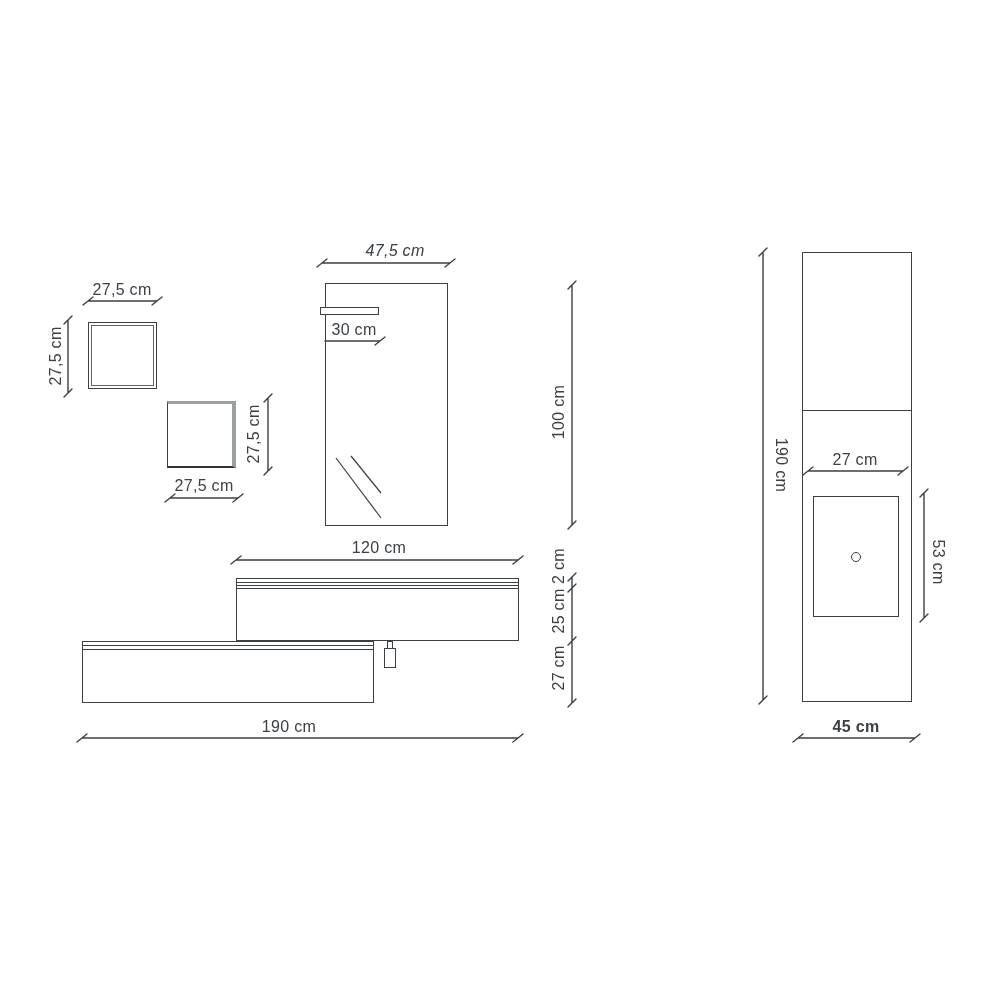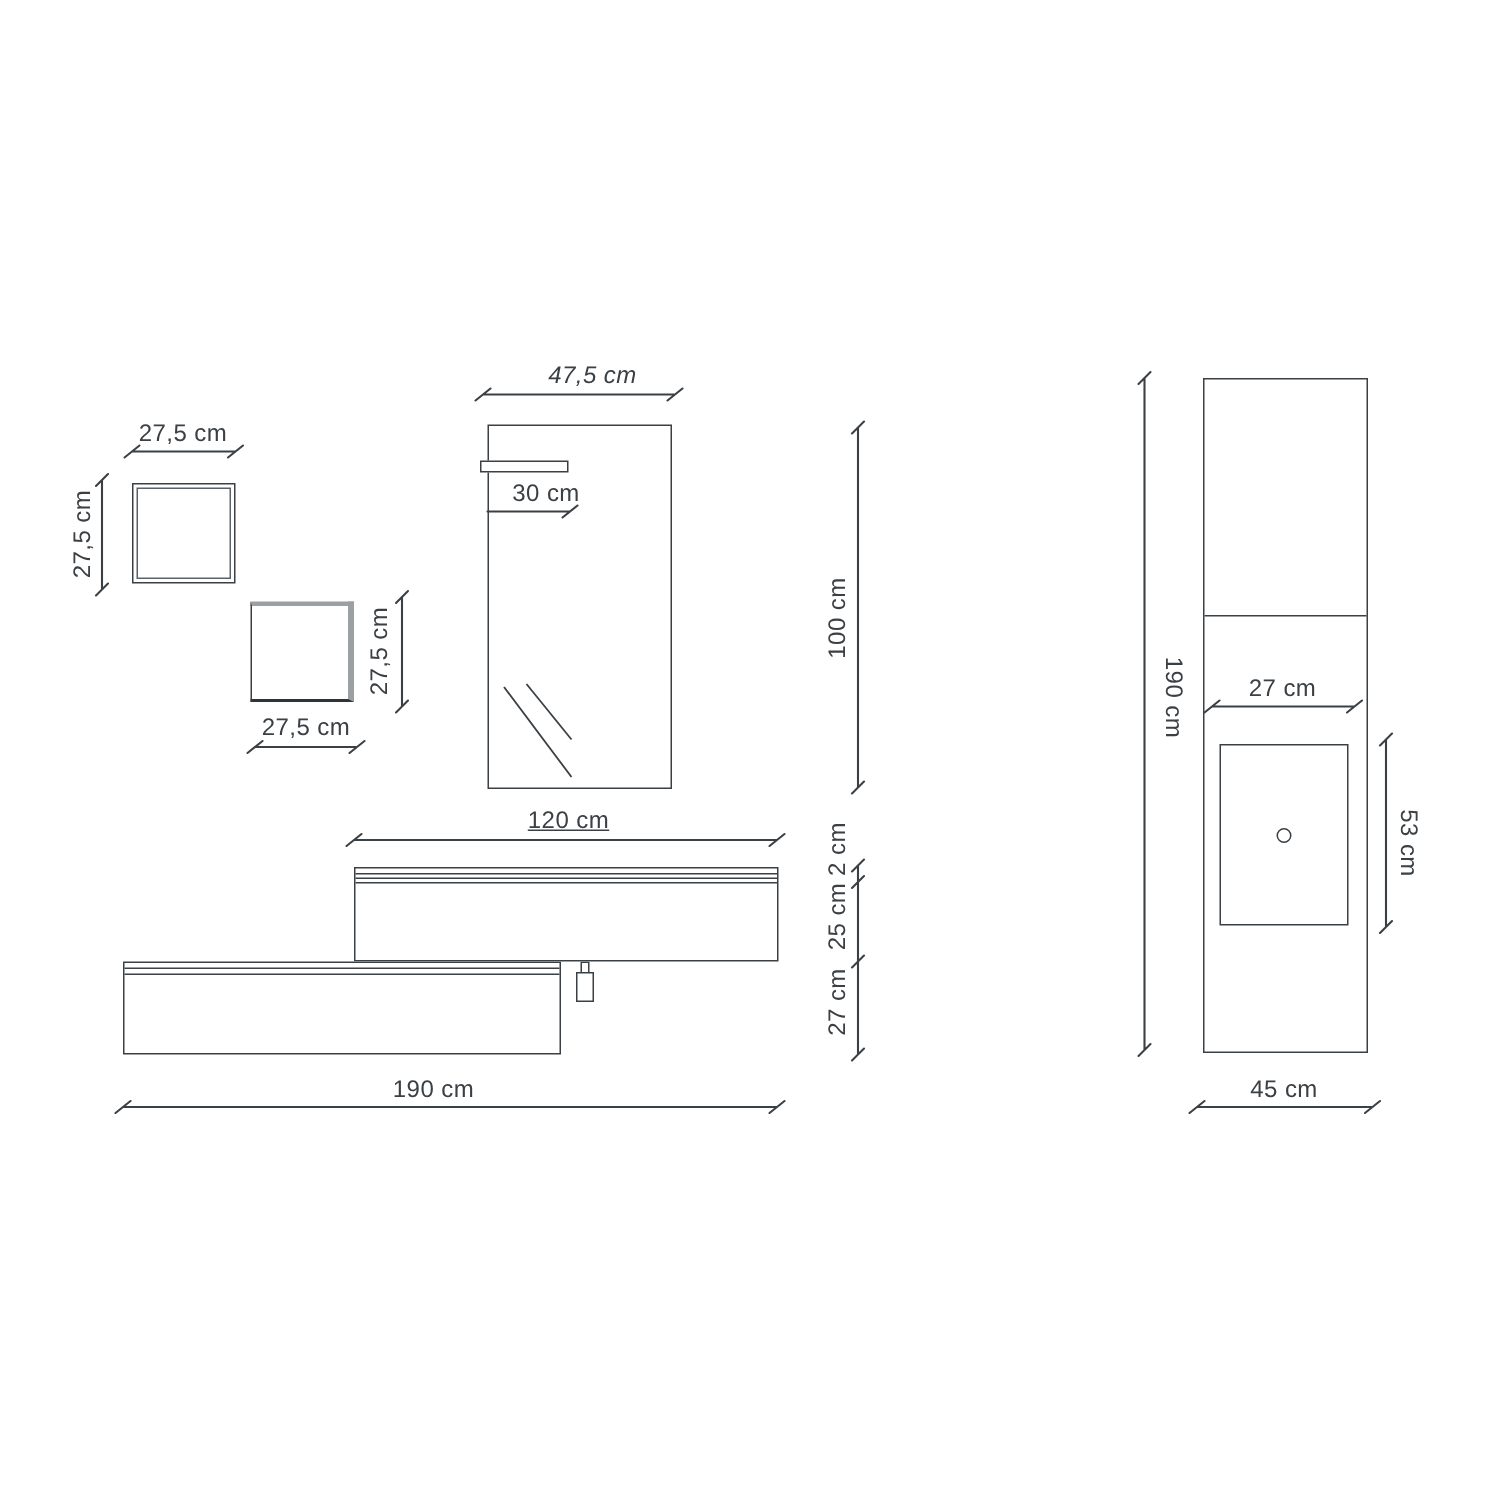--- a/index.html
+++ b/index.html
@@ -125,25 +125,25 @@
   </div>
 
   <div class="shape noline" style="left:813px;top:496px;width:86px;height:121px;border:1.5px solid #3b4045;"></div>
   <div class="shape noline" style="left:851px;top:552px;width:10px;height:10px;border:1.5px solid #3b4045;border-radius:50%;"></div>
 
   <div class="lab" style="left:122px;top:290px;">27,5 cm</div>
   <div class="lab rot-ccw" style="left:56px;top:356px;">27,5 cm</div>
   <div class="lab rot-ccw" style="left:254px;top:434px;">27,5 cm</div>
   <div class="lab" style="left:204px;top:486px;">27,5 cm</div>
   <div class="lab" style="left:395px;top:251px;font-style:italic;">47,5 cm</div>
-  <div class="lab" style="left:354px;top:330px;margin-left:10px;">30 cm</div>
+  <div class="lab" style="left:354px;top:330px;">30 cm</div>
   <div class="lab rot-ccw" style="left:559px;top:412px;">100 cm</div>
-  <div class="lab" style="left:379px;top:548px;text-decoration:underline;">120 cm</div>
+  <div class="lab" style="left:379px;top:548px;">120 cm</div>
   <div class="lab rot-ccw" style="left:559px;top:566px;">2 cm</div>
   <div class="lab rot-ccw" style="left:559px;top:611px;">25 cm</div>
   <div class="lab rot-ccw" style="left:559px;top:668px;">27 cm</div>
   <div class="lab" style="left:289px;top:727px;">190 cm</div>
   <div class="lab rot-cw" style="left:781px;top:465px;">190 cm</div>
   <div class="lab" style="left:855px;top:460px;">27 cm</div>
   <div class="lab rot-cw" style="left:938px;top:562px;">53 cm</div>
-  <div class="lab" style="left:856px;top:727px;">45 cm</div>
+  <div class="lab" style="left:856px;top:727px;font-weight:bold;">45 cm</div>
 
 </div>
 
 </body></html>

